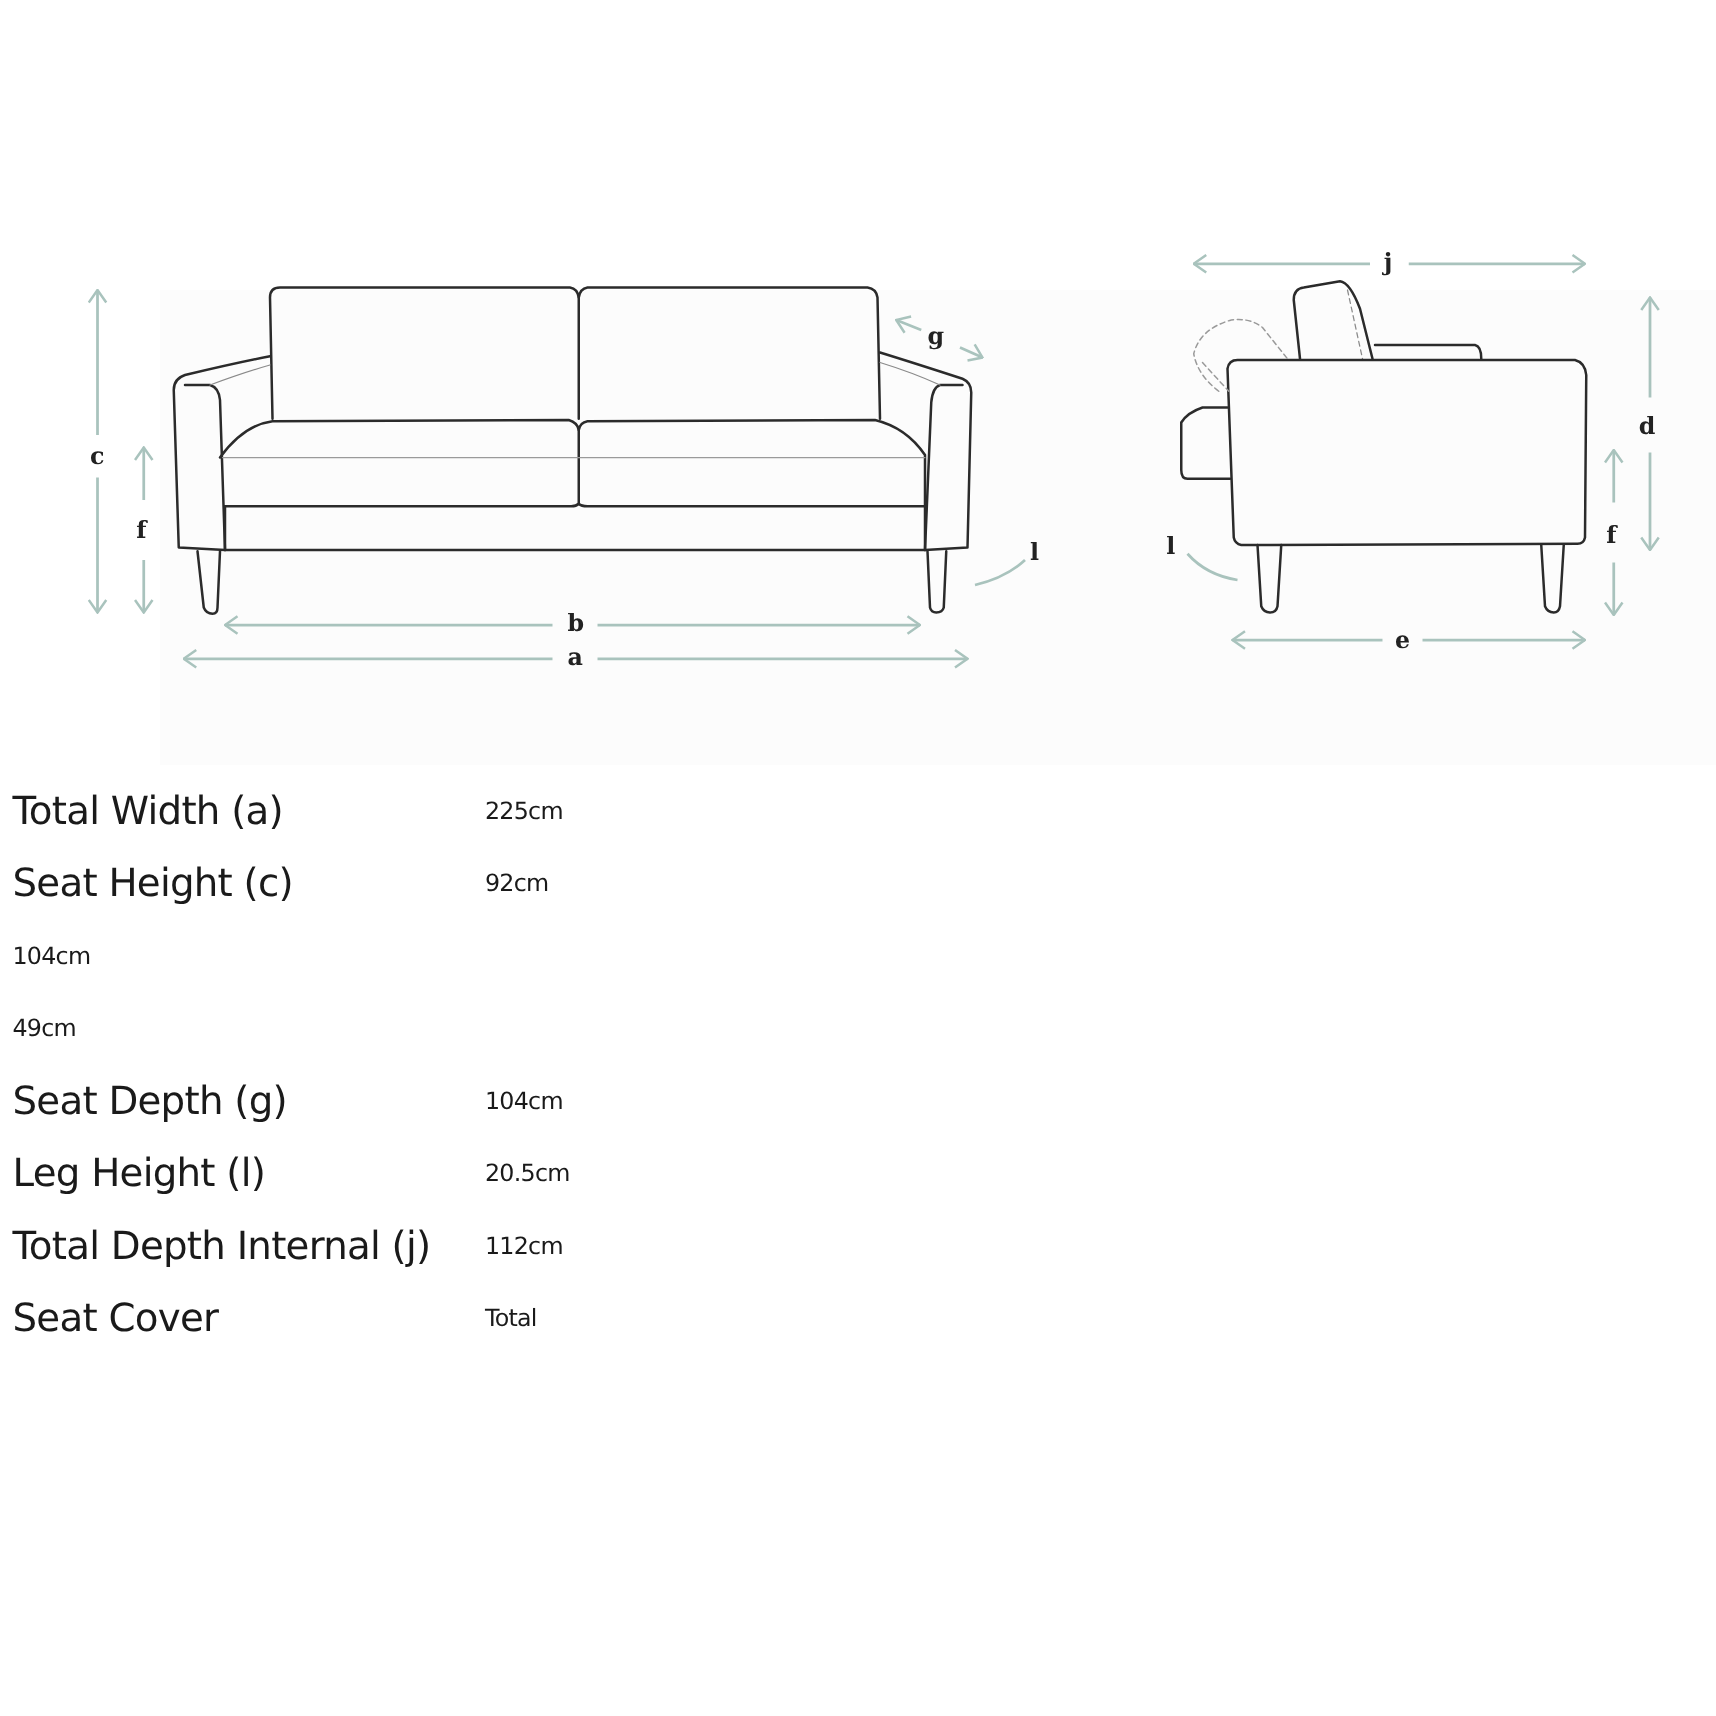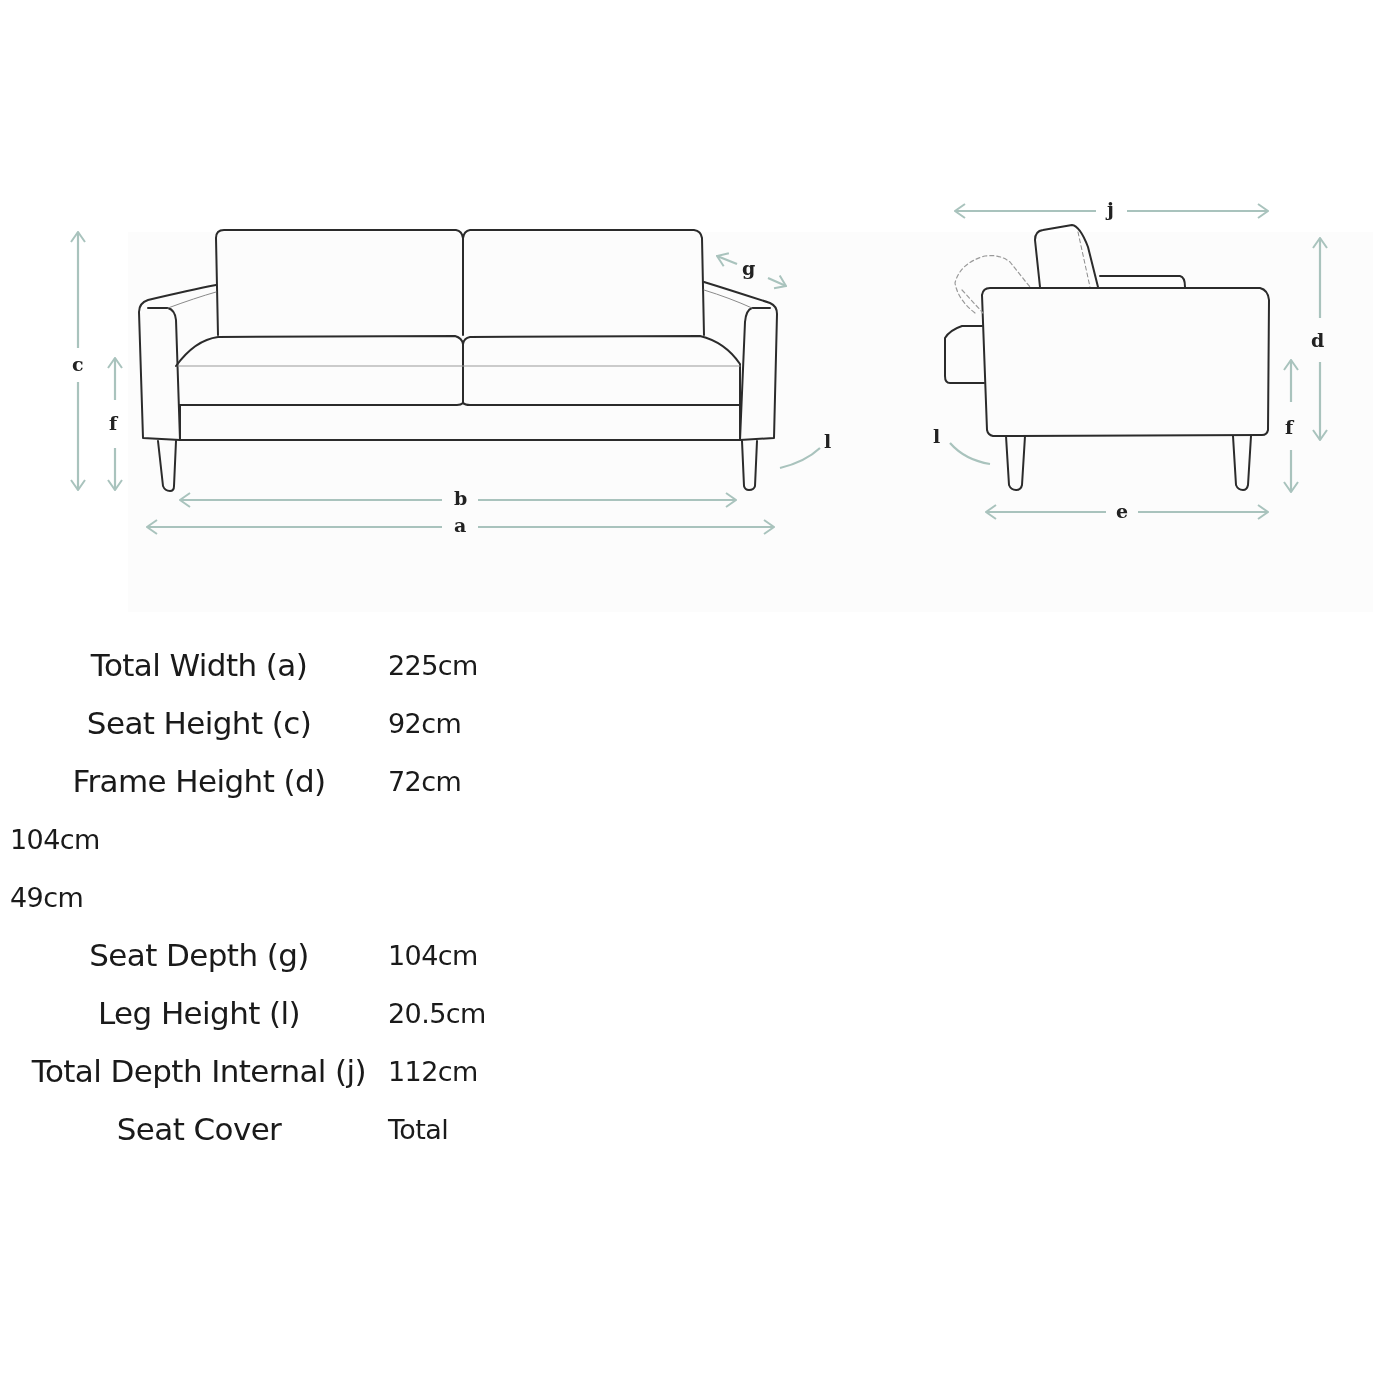--- a/index.html
+++ b/index.html
@@ -32,38 +32,37 @@
     }
     .dim-label {
       font-family: "DejaVu Serif", "Liberation Serif", serif;
       font-weight: bold;
       font-size: 19px;
       fill: #222222;
     }
     .specs {
       position: absolute;
       left: 10px;
-      top: 636px;
+      top: 620px;
       width: 700px;
-      text-align: center;
     }
     .spec-row {
       display: flex;
       height: 58px;
       align-items: center;
     }
     .spec-label {
       width: 378px;
       font-size: 31px;
       letter-spacing: -0.6px;
       color: #1a1a1a;
       white-space: nowrap;
     }
     .spec-value {
-      font-size: 27px;
+      font-size: 19px;
       letter-spacing: -0.6px;
       color: #1a1a1a;
       white-space: nowrap;
     }
   </style>
 </head>
 <body>
 
 <div class="diagram-panel"></div>
 
@@ -173,24 +172,20 @@
 <div class="specs">
   <div class="spec-row">
     <span class="spec-label">Total Width (a)</span>
     <span class="spec-value">225cm</span>
   </div>
   <div class="spec-row">
     <span class="spec-label">Seat Height (c)</span>
     <span class="spec-value">92cm</span>
   </div>
   <div class="spec-row">
-    <span class="spec-label">Frame Height (d)</span>
-    <span class="spec-value">72cm</span>
-  </div>
-  <div class="spec-row">
     <span class="spec-value">104cm</span>
   </div>
   <div class="spec-row">
     <span class="spec-value">49cm</span>
   </div>
   <div class="spec-row">
     <span class="spec-label">Seat Depth (g)</span>
     <span class="spec-value">104cm</span>
   </div>
   <div class="spec-row">

